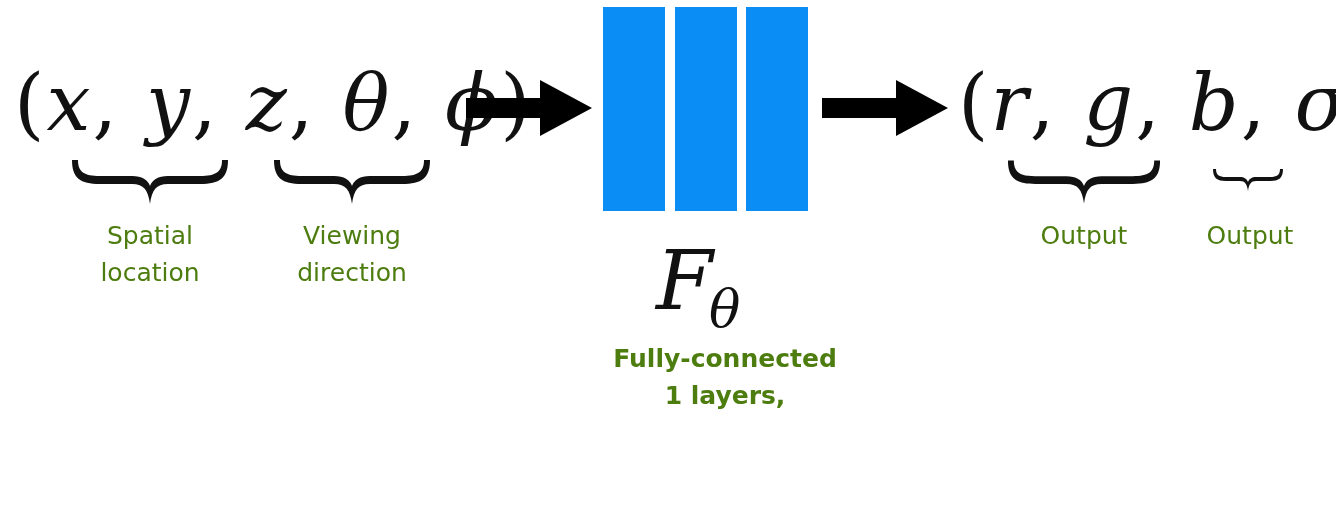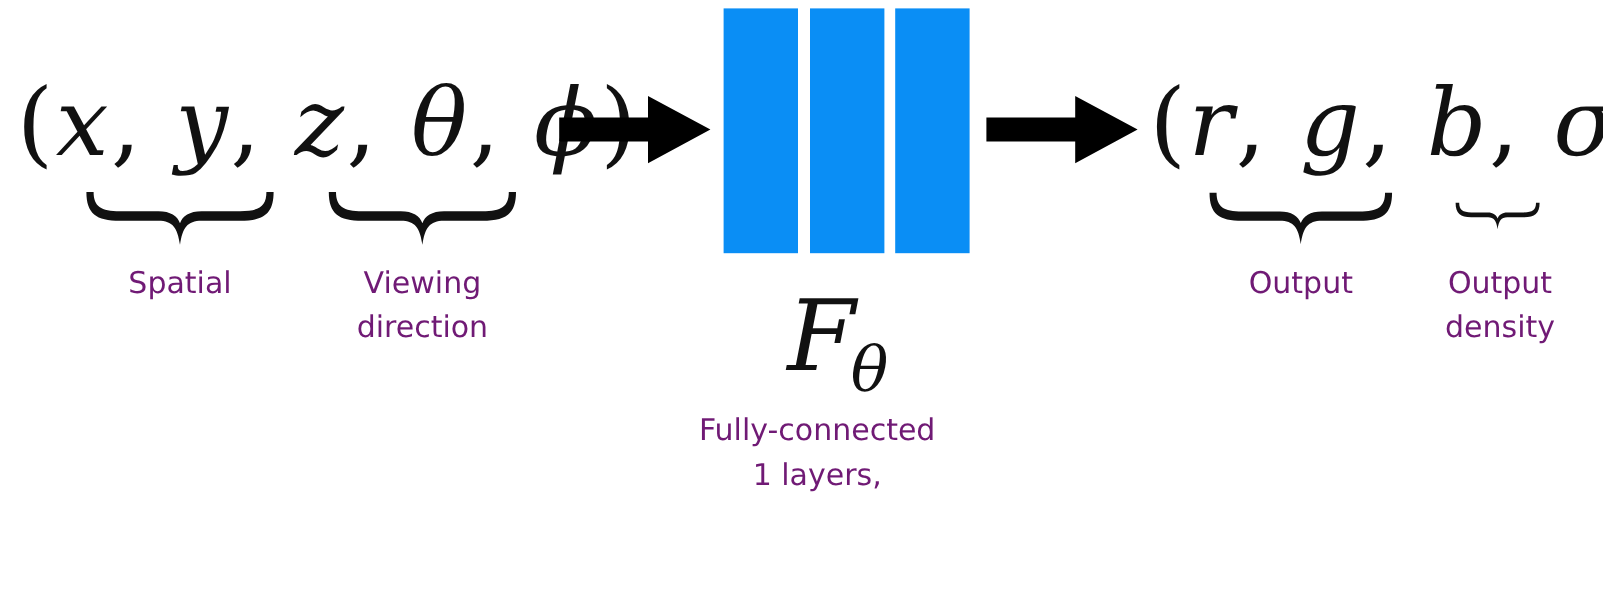--- a/index.html
+++ b/index.html
@@ -1,19 +1,19 @@
 <!DOCTYPE html>
 <html><head>
   <meta charset="utf-8">
   <style>
     html, body { margin: 0; padding: 0; background: #ffffff; }
     body { width: 1336px; height: 508px; position: relative; overflow: hidden; }
     .math { position: absolute; font-family: "DejaVu Serif", "Liberation Serif", serif; color: #111; white-space: nowrap; }
     .math i { font-style: italic; }
-    .label { position: absolute; font-family: "DejaVu Sans", "Liberation Sans", sans-serif; font-size: 25px; color: #701a75; text-align: center; line-height: 37px; }
+    .label { position: absolute; font-family: "DejaVu Sans", "Liberation Sans", sans-serif; font-size: 25px; color: #4d7c0f; text-align: center; line-height: 37px; }
     .layer { position: absolute; top: 7px; width: 62px; height: 204px; background: #0a8ef5; }
     svg.abs { position: absolute; overflow: visible; }
   </style>
 </head>
 <body>
 
 <div class="math" style="left:14px; top:58px; font-size:78px; letter-spacing:2px;">
   <span>(</span><i>x</i><span>,</span>
   <i>y</i><span>,</span>
   <i>z</i><span>,</span>
@@ -23,39 +23,40 @@
 
 <svg class="abs" style="left:70px; top:158px;" width="160" height="48" viewBox="0 0 160 48">
   <path d="M2 2 C2 20 10 26 30 26 L62 26 C74 26 78 32 80 46 C82 32 86 26 98 26 L130 26 C150 26 158 20 158 2 L152 2 C152 14 146 18 130 18 L98 18 C88 18 82 22 80 28 C78 22 72 18 62 18 L30 18 C14 18 8 14 8 2 Z" fill="#111"></path>
 </svg>
 <svg class="abs" style="left:272px; top:158px;" width="160" height="48" viewBox="0 0 160 48">
   <path d="M2 2 C2 20 10 26 30 26 L62 26 C74 26 78 32 80 46 C82 32 86 26 98 26 L130 26 C150 26 158 20 158 2 L152 2 C152 14 146 18 130 18 L98 18 C88 18 82 22 80 28 C78 22 72 18 62 18 L30 18 C14 18 8 14 8 2 Z" fill="#111"></path>
 </svg>
 
 <div class="label" style="left:70px; top:217px; width:160px;">
   <div>Spatial</div>
+  <div>location</div>
 </div>
 <div class="label" style="left:272px; top:217px; width:160px;">
   <div>Viewing</div>
   <div>direction</div>
 </div>
 
 <svg class="abs" style="left:466px; top:80px;" width="130" height="56" viewBox="0 0 130 56">
   <polygon points="0,18 74,18 74,0 126,28 74,56 74,38 0,38" fill="#000"></polygon>
 </svg>
 
 <div class="layer" style="left: 603px; background: rgb(10, 142, 245);"></div>
 <div class="layer" style="left: 675px; background: rgb(10, 142, 245);"></div>
 <div class="layer" style="left: 746px; background: rgb(10, 142, 245);"></div>
 
 <div class="math" style="left:656px; top:236px; font-size:82px; line-height:90px;">
   <i>F</i><i style="font-size:52px; position:relative; top:18px; margin-left:-4px;">θ</i>
 </div>
 
-<div class="label" style="left:536px; top:340px; width:290px;">
+<div class="label" style="left:580px; top:340px; width:290px;font-weight:bold;">
   <div>Fully-connected</div>
   <div>1 layers,</div>
 </div>
 
 <svg class="abs" style="left:822px; top:80px;" width="130" height="56" viewBox="0 0 130 56">
   <polygon points="0,18 74,18 74,0 126,28 74,56 74,38 0,38" fill="#000"></polygon>
 </svg>
 
 <div class="math" style="left:958px; top:58px; font-size:78px; letter-spacing:2px;">
   <span>(</span><i>r</i><span>,</span>
@@ -69,14 +70,13 @@
 </svg>
 <svg class="abs" style="left:1212px; top:168px;" width="72" height="24" viewBox="0 0 72 24">
   <path d="M1 1 C1 10 5 13 14 13 L28 13 C33 13 35 16 36 23 C37 16 39 13 44 13 L58 13 C67 13 71 10 71 1 L68 1 C68 7 65 9 58 9 L44 9 C40 9 37 11 36 14 C35 11 32 9 28 9 L14 9 C7 9 4 7 4 1 Z" fill="#111"></path>
 </svg>
 
 <div class="label" style="left:1004px; top:217px; width:160px;">
   <div>Output</div>
 </div>
 <div class="label" style="left:1170px; top:217px; width:160px;">
   <div>Output</div>
-  <div>density</div>
 </div>
 
 </body></html>

